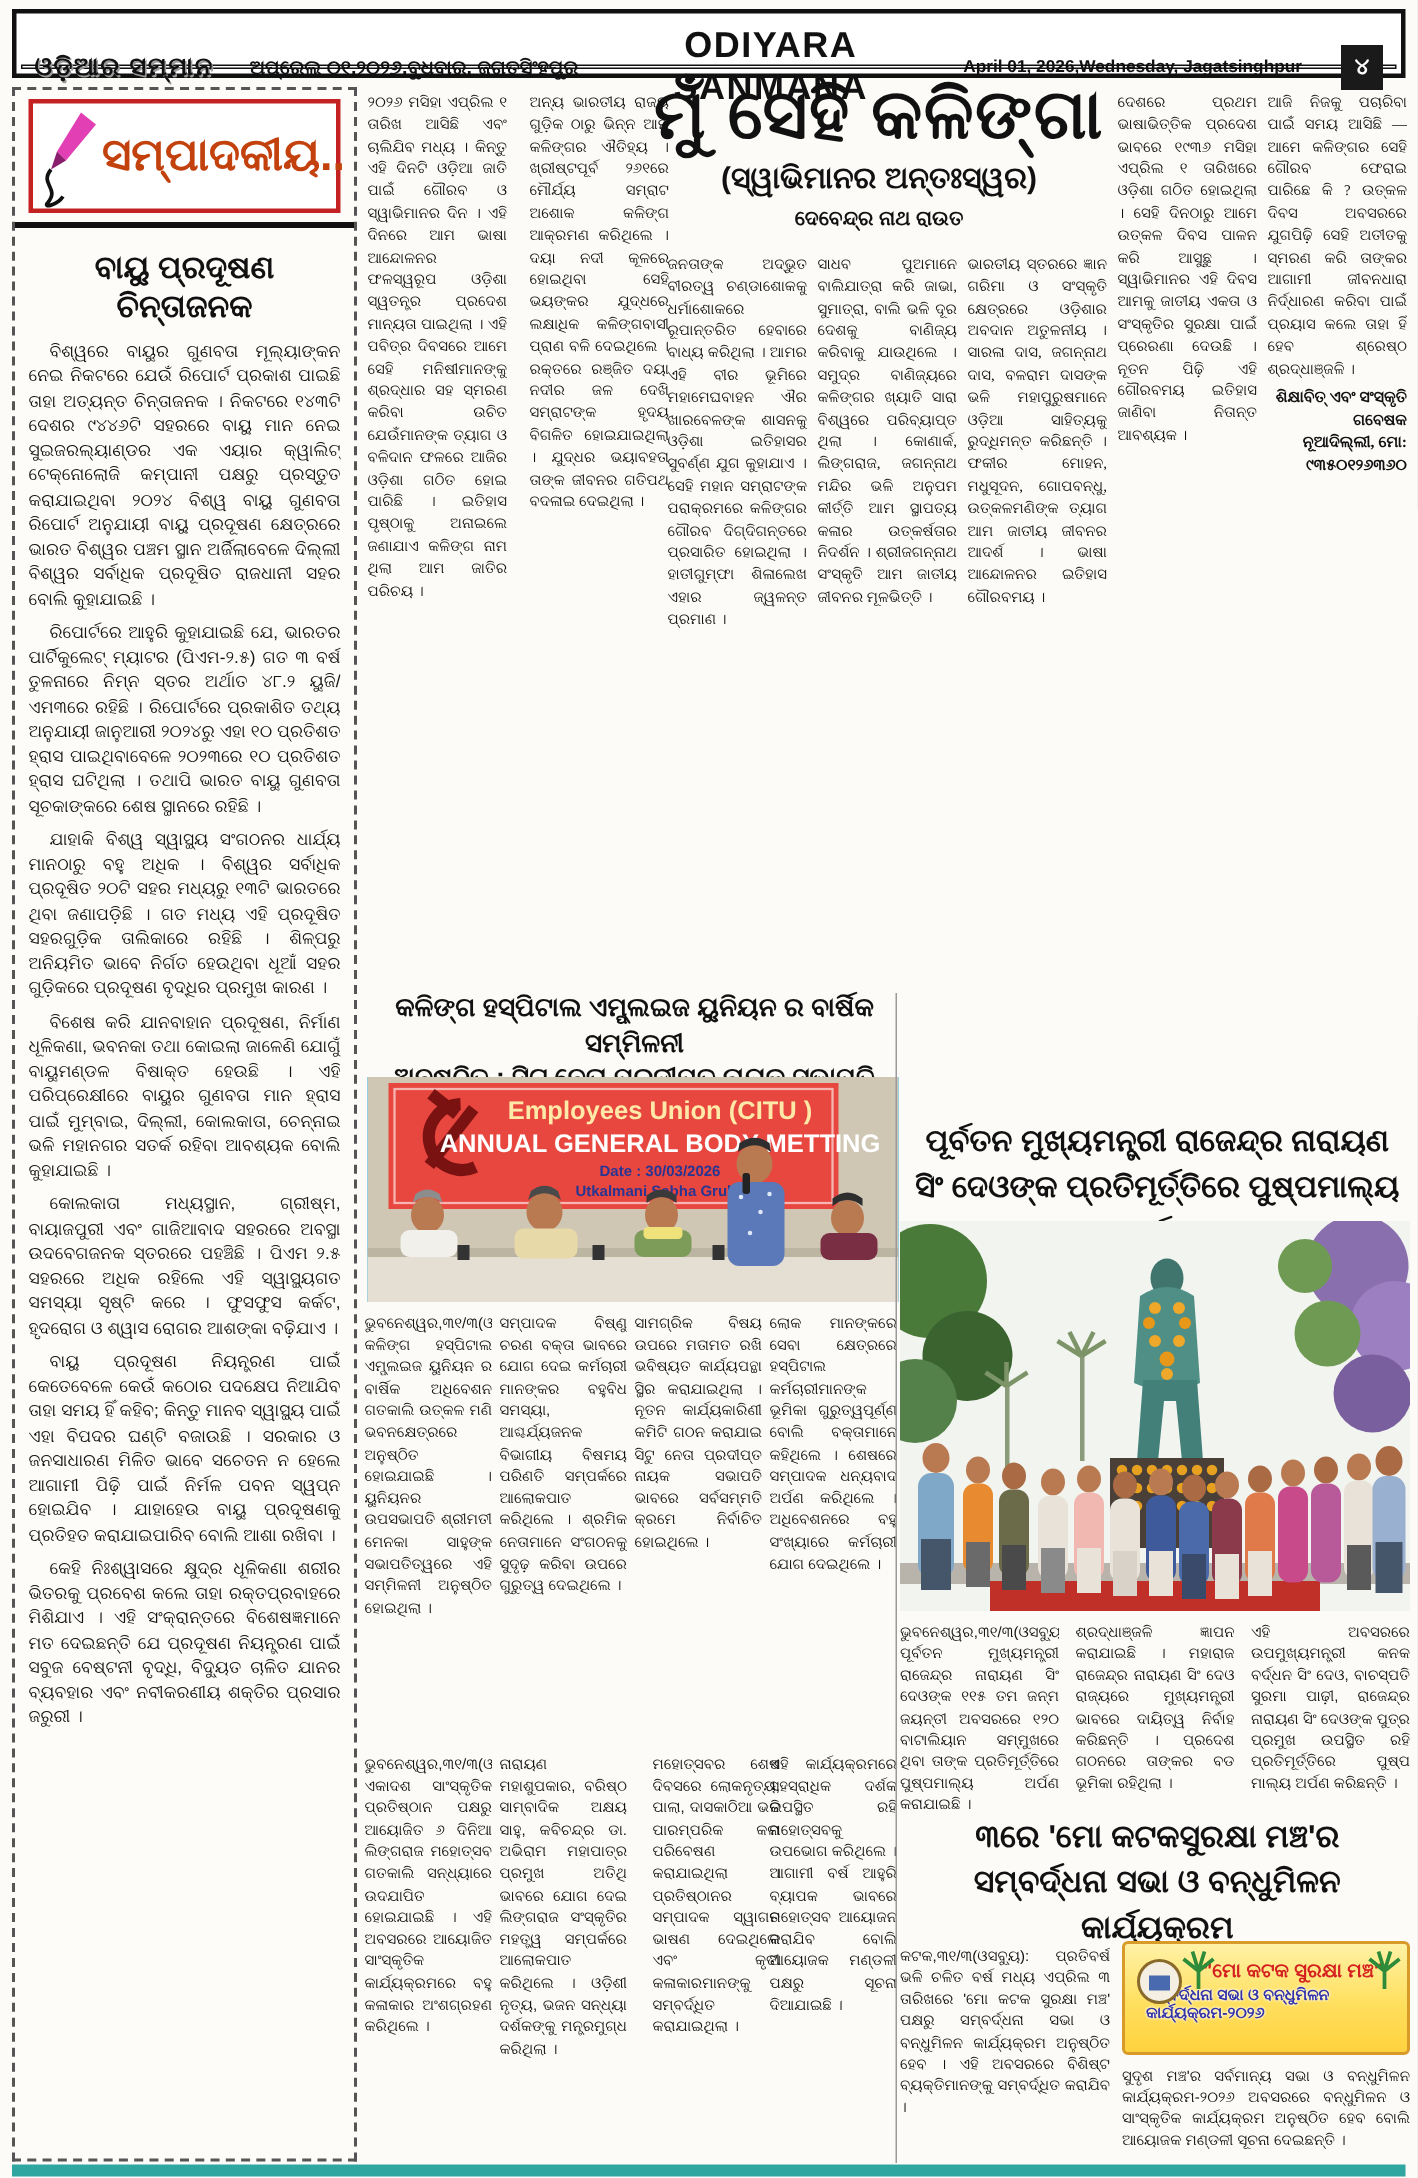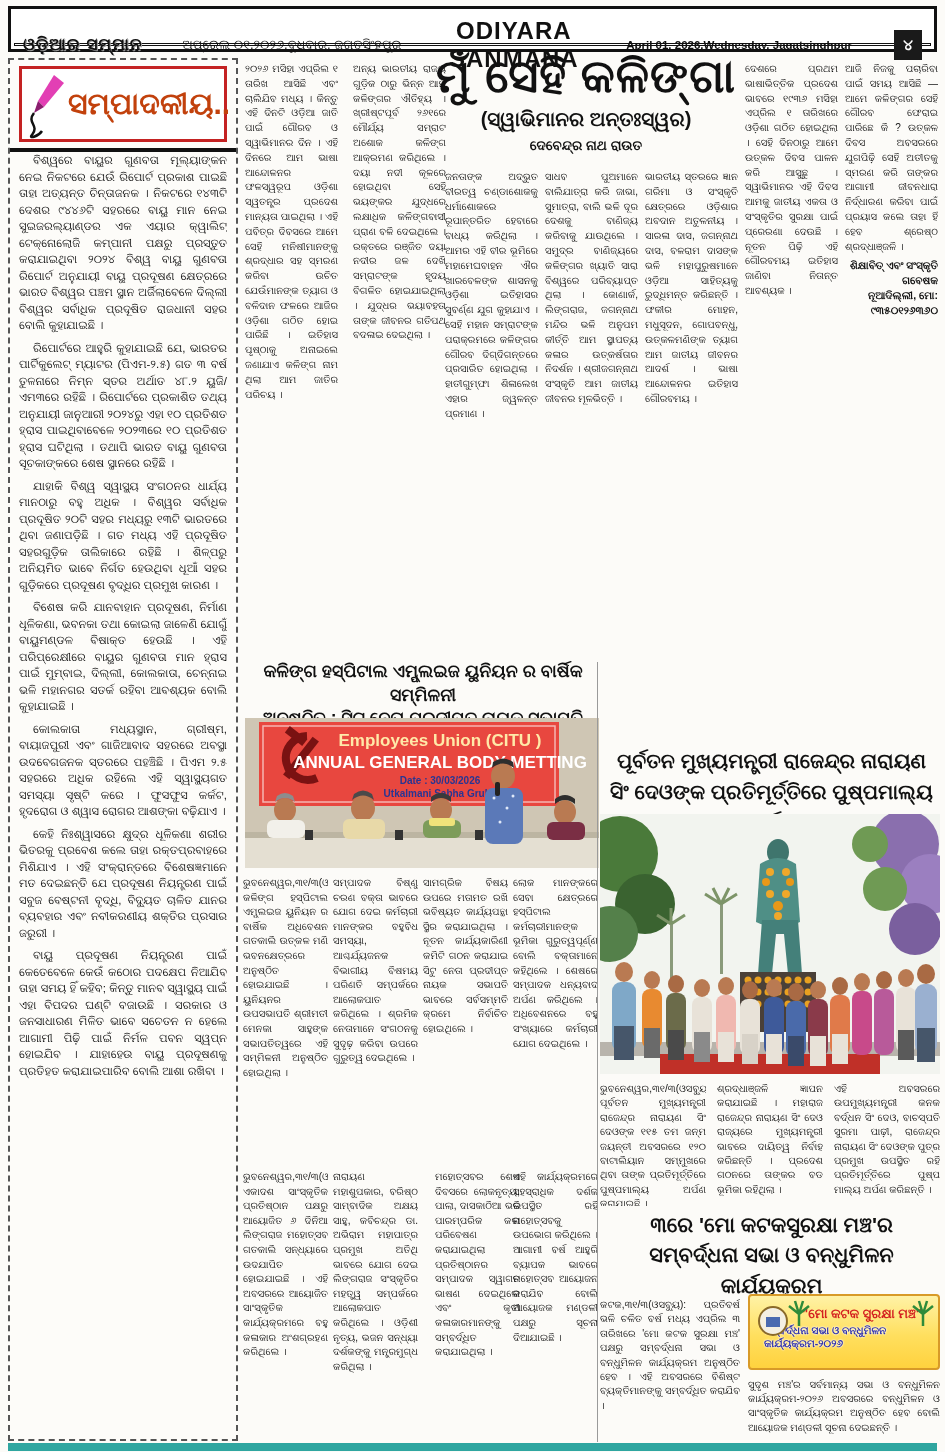--- a/index.html
+++ b/index.html
@@ -2,24 +2,24 @@
 <html><head>
 <meta charset="utf-8">
 <style>
   html,body{margin:0;padding:0;background:#e9e7e2;}
   #page{position:relative;width:945px;height:1452px;background:#fcfbf8;margin:0 auto;
         font-family:"Liberation Sans","DejaVu Sans",sans-serif;color:#111;overflow:hidden;}
   
   .header-box{position:absolute;left:8px;top:6px;width:929px;height:46px;border:3px solid #111;
               box-sizing:border-box;display:flex;align-items:center;background:#fff;}
   .header-inner{position:absolute;inset:3px;border:1px solid #111;display:flex;align-items:center;
-                padding:0 8px;box-sizing:border-box;gap:26px;margin-top:31px;}
+                padding:0 8px;box-sizing:border-box;gap:10px;margin-top:31px;}
   .logo-odia{font-weight:bold;font-size:17px;letter-spacing:1px;color:#111;
              text-shadow:1px 1px 0 #999;white-space:nowrap;}
-  .odia-date{font-size:13px;font-weight:normal;white-space:nowrap;margin-left:14px;}
+  .odia-date{font-size:13px;font-weight:bold;white-space:nowrap;margin-left:14px;}
   .masthead-en{flex:1;text-align:center;font-size:24px;font-weight:bold;letter-spacing:1px;
                font-family:"Liberation Sans",sans-serif;}
   .en-date{font-size:11.5px;font-weight:bold;white-space:nowrap;margin-right:16px;}
   .page-badge{width:28px;height:30px;background:#1a1a1a;color:#fff;display:flex;align-items:center;
               justify-content:center;font-size:15px;font-weight:bold;}
   
   .editorial{position:absolute;left:8px;top:58px;width:230px;height:1383px;border:2px dashed #555;
              box-sizing:border-box;padding:6px 9px;background:#fdfcf9;}
   .ed-masthead{position:relative;border:3px solid #c42222;height:76px;display:flex;align-items:center;
                padding-left:46px;box-sizing:border-box;background:#fff;}
@@ -29,21 +29,21 @@
   .ed-headline{text-align:center;font-size:21px;font-weight:bold;margin:14px 0 8px 0;line-height:1.25;}
   .ed-body{font-size:11.5px;line-height:16.5px;text-align:justify;overflow:hidden;height:1190px;}
   .ed-body p{margin:0 0 6px 0;text-indent:14px;}
   
   .main-zone{position:absolute;left:243px;top:52px;width:700px;height:700px;}
   .main-headline-block{position:absolute;left:175px;top:0;width:336px;text-align:center;}
   .main-title{font-size:46px;font-weight:bold;line-height:1.05;letter-spacing:1px;}
   .main-subtitle{font-size:20px;font-weight:bold;margin-top:8px;}
   .main-byline{font-size:13.5px;font-weight:bold;margin-top:7px;}
   .col{position:absolute;width:93px;overflow:hidden;font-size:10px;line-height:14.8px;
-       text-align:justify;}
+       text-align:justify;font-family:Liberation Serif, serif;}
   .sig{text-align:right;font-weight:bold;margin-top:4px;font-size:10.5px;line-height:15px;}
   
   .citu-zone{position:absolute;left:243px;top:660px;width:360px;height:785px;}
   .sub-headline{font-size:17.5px;font-weight:bold;text-align:center;line-height:1.35;}
   .citu-photo{position:absolute;left:2px;top:58px;width:354px;height:150px;background:#0ea5e9;}
   .citu-cols .ccol{position:absolute;width:85px;height:252px;top:216px;overflow:hidden;
                    font-size:10px;line-height:14.6px;text-align:justify;}
   .lingaraj-headline{position:absolute;top:474px;left:0;width:100%;text-align:center;
                      font-size:20px;font-weight:bold;}
   .lingaraj-cols .lcol{position:absolute;width:85px;height:272px;top:510px;overflow:hidden;
@@ -96,28 +96,29 @@
       <span class="pen-icon">
         <svg width="42" height="66" viewBox="0 0 42 66">
           <polygon points="30,2 40,10 20,34 14,28" fill="#e23fb4"></polygon>
           <polygon points="14,28 20,34 10,40" fill="#8a1d6e"></polygon>
           <path d="M10 40 C2 50, 16 52, 8 62 C4 66, 14 64, 18 58" stroke="#111" stroke-width="2.5" fill="none"></path>
         </svg>
       </span>
       <span class="ed-masthead-label">ସମ୍ପାଦକୀୟ..</span>
     </div>
     <div class="ed-rule"></div>
+    <div class="ed-headline">ବାୟୁ ପ୍ରଦୂଷଣ ଚିନ୍ତାଜନକ</div>
     <div class="ed-body">
       <p>ବିଶ୍ୱରେ ବାୟୁର ଗୁଣବତା ମୂଲ୍ୟାଙ୍କନ ନେଇ ନିକଟରେ ଯେଉଁ ରିପୋର୍ଟ ପ୍ରକାଶ ପାଇଛି ତାହା ଅତ୍ୟନ୍ତ ଚିନ୍ତାଜନକ । ନିକଟରେ ୧୪୩ଟି ଦେଶର ୯୪୪୬ଟି ସହରରେ ବାୟୁ ମାନ ନେଇ ସୁଇଜରଲ୍ୟାଣ୍ଡର ଏକ ଏୟାର କ୍ୱାଲିଟ୍ ଟେକ୍ନୋଲୋଜି କମ୍ପାନୀ ପକ୍ଷରୁ ପ୍ରସ୍ତୁତ କରାଯାଇଥିବା ୨୦୨୪ ବିଶ୍ୱ ବାୟୁ ଗୁଣବତା ରିପୋର୍ଟ ଅନୁଯାୟୀ ବାୟୁ ପ୍ରଦୂଷଣ କ୍ଷେତ୍ରରେ ଭାରତ ବିଶ୍ୱର ପଞ୍ଚମ ସ୍ଥାନ ଅର୍ଜିଲାବେଳେ ଦିଲ୍ଲୀ ବିଶ୍ୱର ସର୍ବାଧିକ ପ୍ରଦୂଷିତ ରାଜଧାନୀ ସହର ବୋଲି କୁହାଯାଇଛି ।</p>
       <p>ରିପୋର୍ଟରେ ଆହୁରି କୁହାଯାଇଛି ଯେ, ଭାରତର ପାର୍ଟିକୁଲେଟ୍ ମ୍ୟାଟର (ପିଏମ-୨.୫) ଗତ ୩ ବର୍ଷ ତୁଳନାରେ ନିମ୍ନ ସ୍ତର ଅର୍ଥାତ ୪୮.୨ ୟୁଜି/ଏମ୩ରେ ରହିଛି । ରିପୋର୍ଟରେ ପ୍ରକାଶିତ ତଥ୍ୟ ଅନୁଯାୟୀ ଜାନୁଆରୀ ୨୦୨୪ରୁ ଏହା ୧୦ ପ୍ରତିଶତ ହ୍ରାସ ପାଇଥିବାବେଳେ ୨୦୨୩ରେ ୧୦ ପ୍ରତିଶତ ହ୍ରାସ ଘଟିଥିଲା । ତଥାପି ଭାରତ ବାୟୁ ଗୁଣବତା ସୂଚକାଙ୍କରେ ଶେଷ ସ୍ଥାନରେ ରହିଛି ।</p>
       <p>ଯାହାକି ବିଶ୍ୱ ସ୍ୱାସ୍ଥ୍ୟ ସଂଗଠନର ଧାର୍ଯ୍ୟ ମାନଠାରୁ ବହୁ ଅଧିକ । ବିଶ୍ୱର ସର୍ବାଧିକ ପ୍ରଦୂଷିତ ୨୦ଟି ସହର ମଧ୍ୟରୁ ୧୩ଟି ଭାରତରେ ଥିବା ଜଣାପଡ଼ିଛି । ଗତ ମଧ୍ୟ ଏହି ପ୍ରଦୂଷିତ ସହରଗୁଡ଼ିକ ତାଲିକାରେ ରହିଛି । ଶିଳ୍ପରୁ ଅନିୟମିତ ଭାବେ ନିର୍ଗତ ହେଉଥିବା ଧୂଆଁ ସହର ଗୁଡ଼ିକରେ ପ୍ରଦୂଷଣ ବୃଦ୍ଧିର ପ୍ରମୁଖ କାରଣ ।</p>
       <p>ବିଶେଷ କରି ଯାନବାହାନ ପ୍ରଦୂଷଣ, ନିର୍ମାଣ ଧୂଳିକଣା, ଭବନକା ତଥା କୋଇଲା ଜାଳେଣି ଯୋଗୁଁ ବାୟୁମଣ୍ଡଳ ବିଷାକ୍ତ ହେଉଛି । ଏହି ପରିପ୍ରେକ୍ଷୀରେ ବାୟୁର ଗୁଣବତା ମାନ ହ୍ରାସ ପାଇଁ ମୁମ୍ବାଇ, ଦିଲ୍ଲୀ, କୋଲକାତା, ଚେନ୍ନାଇ ଭଳି ମହାନଗର ସତର୍କ ରହିବା ଆବଶ୍ୟକ ବୋଲି କୁହାଯାଇଛି ।</p>
       <p>କୋଲକାତା ମଧ୍ୟସ୍ଥାନ, ଗ୍ରୀଷ୍ମ, ବାୟାଜପୁରୀ ଏବଂ ଗାଜିଆବାଦ ସହରରେ ଅବସ୍ଥା ଉଦବେଗଜନକ ସ୍ତରରେ ପହଞ୍ଚିଛି । ପିଏମ ୨.୫ ସହରରେ ଅଧିକ ରହିଲେ ଏହି ସ୍ୱାସ୍ଥ୍ୟଗତ ସମସ୍ୟା ସୃଷ୍ଟି କରେ । ଫୁସଫୁସ କର୍କଟ, ହୃଦରୋଗ ଓ ଶ୍ୱାସ ରୋଗର ଆଶଙ୍କା ବଢ଼ିଯାଏ ।</p>
+      <p>ବାୟୁ ପ୍ରଦୂଷଣ ନିୟନ୍ତ୍ରଣ ପାଇଁ କେତେବେଳେ କେଉଁ କଠୋର ପଦକ୍ଷେପ ନିଆଯିବ ତାହା ସମୟ ହିଁ କହିବ; କିନ୍ତୁ ମାନବ ସ୍ୱାସ୍ଥ୍ୟ ପାଇଁ ଏହା ବିପଦର ଘଣ୍ଟି ବଜାଉଛି । ସରକାର ଓ ଜନସାଧାରଣ ମିଳିତ ଭାବେ ସଚେତନ ନ ହେଲେ ଆଗାମୀ ପିଢ଼ି ପାଇଁ ନିର୍ମଳ ପବନ ସ୍ୱପ୍ନ ହୋଇଯିବ । ଯାହାହେଉ ବାୟୁ ପ୍ରଦୂଷଣକୁ ପ୍ରତିହତ କରାଯାଇପାରିବ ବୋଲି ଆଶା ରଖିବା ।</p>
       <p>କେହି ନିଃଶ୍ୱାସରେ କ୍ଷୁଦ୍ର ଧୂଳିକଣା ଶରୀର ଭିତରକୁ ପ୍ରବେଶ କଲେ ତାହା ରକ୍ତପ୍ରବାହରେ ମିଶିଯାଏ । ଏହି ସଂକ୍ରାନ୍ତରେ ବିଶେଷଜ୍ଞମାନେ ମତ ଦେଇଛନ୍ତି ଯେ ପ୍ରଦୂଷଣ ନିୟନ୍ତ୍ରଣ ପାଇଁ ସବୁଜ ବେଷ୍ଟନୀ ବୃଦ୍ଧି, ବିଦ୍ୟୁତ ଚାଳିତ ଯାନର ବ୍ୟବହାର ଏବଂ ନବୀକରଣୀୟ ଶକ୍ତିର ପ୍ରସାର ଜରୁରୀ ।</p>
-      <p>ବାୟୁ ପ୍ରଦୂଷଣ ନିୟନ୍ତ୍ରଣ ପାଇଁ କେତେବେଳେ କେଉଁ କଠୋର ପଦକ୍ଷେପ ନିଆଯିବ ତାହା ସମୟ ହିଁ କହିବ; କିନ୍ତୁ ମାନବ ସ୍ୱାସ୍ଥ୍ୟ ପାଇଁ ଏହା ବିପଦର ଘଣ୍ଟି ବଜାଉଛି । ସରକାର ଓ ଜନସାଧାରଣ ମିଳିତ ଭାବେ ସଚେତନ ନ ହେଲେ ଆଗାମୀ ପିଢ଼ି ପାଇଁ ନିର୍ମଳ ପବନ ସ୍ୱପ୍ନ ହୋଇଯିବ । ଯାହାହେଉ ବାୟୁ ପ୍ରଦୂଷଣକୁ ପ୍ରତିହତ କରାଯାଇପାରିବ ବୋଲି ଆଶା ରଖିବା ।</p>
     </div>
   </div>
 
   <div class="main-zone">
     <div class="main-headline-block">
       <div class="main-title">ମୁଁ ସେହି କଳିଙ୍ଗା</div>
       <div class="main-subtitle">(ସ୍ୱାଭିମାନର ଅନ୍ତଃସ୍ୱର)</div>
       <div class="main-byline">ଦେବେନ୍ଦ୍ର ନାଥ ରାଉତ</div>
     </div>
     <div class="col" style="left:2px;top:10px;height:592px;">୨୦୨୬ ମସିହା ଏପ୍ରିଲ ୧ ତାରିଖ ଆସିଛି ଏବଂ ଚାଲିଯିବ ମଧ୍ୟ । କିନ୍ତୁ ଏହି ଦିନଟି ଓଡ଼ିଆ ଜାତି ପାଇଁ ଗୌରବ ଓ ସ୍ୱାଭିମାନର ଦିନ । ଏହି ଦିନରେ ଆମ ଭାଷା ଆନ୍ଦୋଳନର ଫଳସ୍ୱରୂପ ଓଡ଼ିଶା ସ୍ୱତନ୍ତ୍ର ପ୍ରଦେଶ ମାନ୍ୟତା ପାଇଥିଲା । ଏହି ପବିତ୍ର ଦିବସରେ ଆମେ ସେହି ମନିଷୀମାନଙ୍କୁ ଶ୍ରଦ୍ଧାର ସହ ସ୍ମରଣ କରିବା ଉଚିତ ଯେଉଁମାନଙ୍କ ତ୍ୟାଗ ଓ ବଳିଦାନ ଫଳରେ ଆଜିର ଓଡ଼ିଶା ଗଠିତ ହୋଇ ପାରିଛି । ଇତିହାସ ପୃଷ୍ଠାକୁ ଅନାଇଲେ ଜଣାଯାଏ କଳିଙ୍ଗ ନାମ ଥିଲା ଆମ ଜାତିର ପରିଚୟ ।</div>

